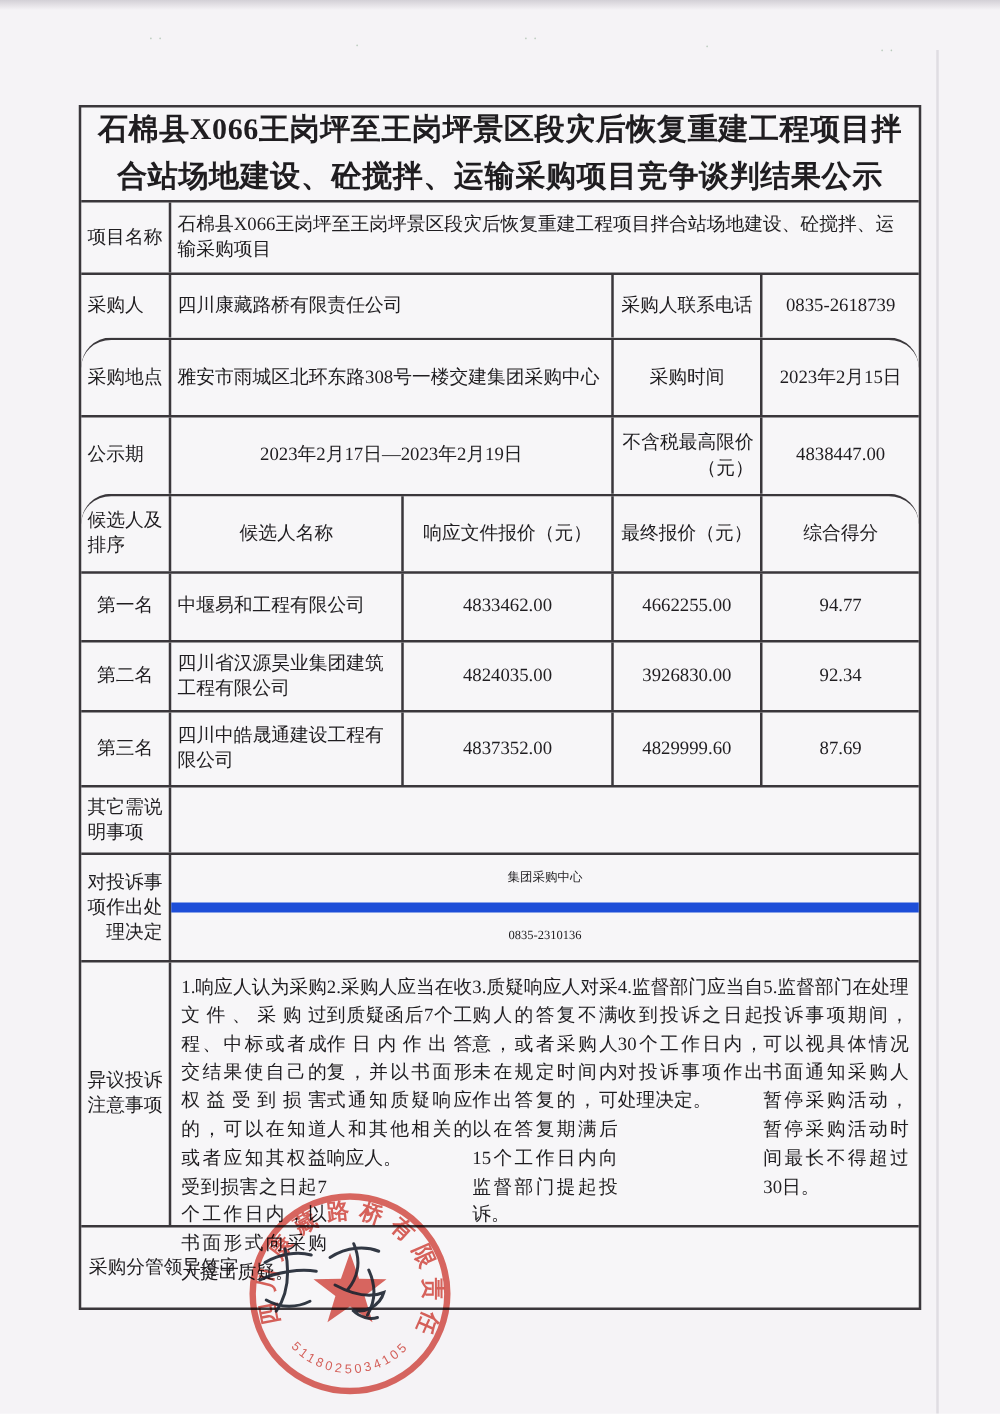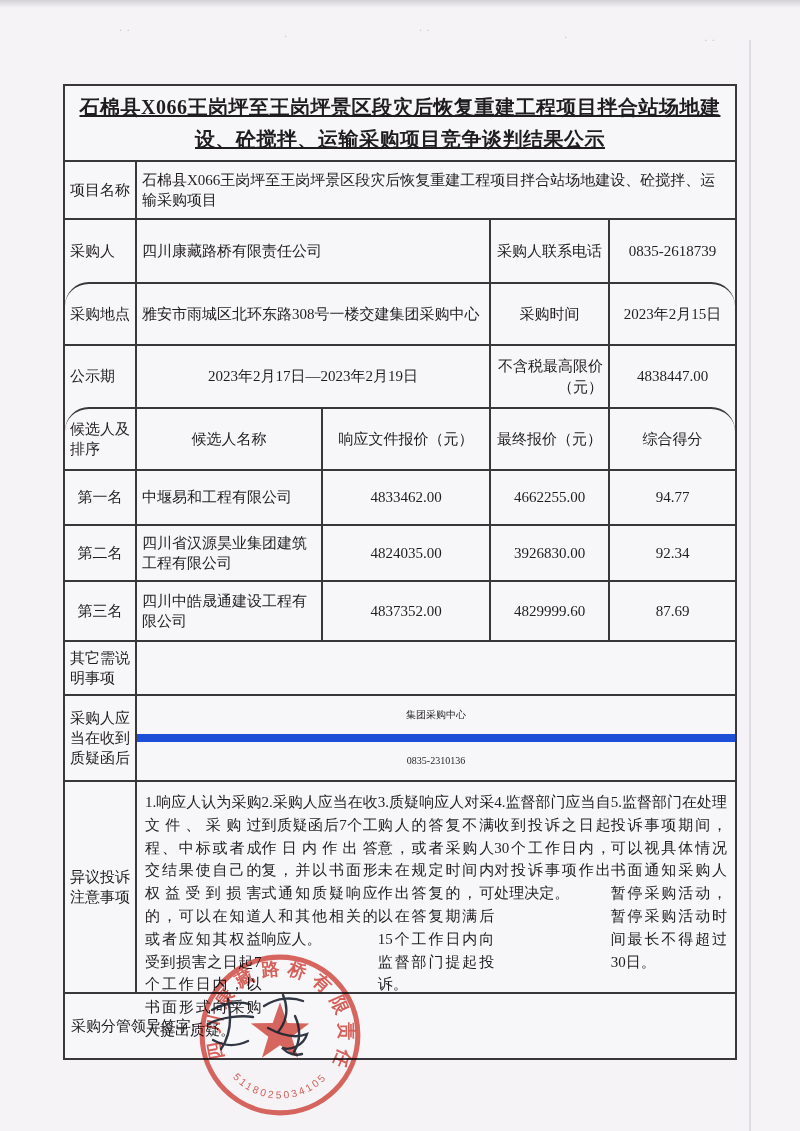--- a/index.html
+++ b/index.html
@@ -26,23 +26,23 @@
   .c + .c{border-left:2px solid #3a373b;}
   .w1{flex:0 0 70px;}
   .w2{flex:0 0 186px;}
   .w3{flex:0 0 168px;}
   .w4{flex:0 0 119px;}
   .w5{flex:1;}
   .w23{flex:0 0 354px;}
   .wrest{flex:1;}
   .ctr{justify-content:center;text-align:right;}
   .title-row{height:74px;align-items:center;justify-content:center;}
-  .title{width:100%;text-align:center;font-weight:bold;font-size:20px;
-    line-height:1.6;padding:0 10px;letter-spacing:.5px;text-decoration:underline;}
-  .h58{height:58px;} .h52{height:64px;} .h62{height:62px;border-radius:24px;} .h63{height:63px;}
+  .title{width:100%;text-align:center;font-weight:bold;font-size:24px;
+    line-height:1.6;padding:0 10px;letter-spacing:.5px;}
+  .h58{height:58px;} .h52{height:52px;} .h62{height:62px;border-radius:24px;} .h63{height:63px;}
   .h55{height:55px;} .h56{height:56px;} .h60{height:60px;} .h54{height:54px;}
   .h86{height:86px;} .h212{height:212px;} .h66{height:66px;}
   .sup-split{flex-direction:column;padding:0;align-items:stretch;}
   .sup-sub{flex:1;display:flex;align-items:center;justify-content:center;font-size:10px;}
   .sup-sub + .sup-sub{border-top:8px solid #1d4ed8;}
   .obj-body{align-items:flex-start;justify-content:flex-start;
     padding:9px 8px 4px 8px;font-size:15px;line-height:1.52;}
   .obj-body div{width:100%;text-align:justify;}
   .sign-cell{padding-left:6px;font-size:15px;}
 
@@ -123,21 +123,21 @@
     <div class="c w4 ctr">4829999.60</div>
     <div class="c w5 ctr">87.69</div>
   </div>
 
   <div class="row h54">
     <div class="c w1">其它需说明事项</div>
     <div class="c wrest"></div>
   </div>
 
   <div class="row h86">
-    <div class="c w1 ctr">采购人应当在收到质疑函后</div>
+    <div class="c w1 ctr">对投诉事项作出处理决定</div>
     <div class="c wrest sup-split">
       <div class="sup-sub">集团采购中心</div>
       <div class="sup-sub">0835-2310136</div>
     </div>
   </div>
 
   <div class="row h212">
     <div class="c w1">异议投诉注意事项</div>
     <div class="c wrest obj-body">
       <div>1.响应人认为采购文件、采购过程、中标或者成交结果使自己的权益受到损害的，可以在知道或者应知其权益受到损害之日起7个工作日内，以书面形式向采购人提出质疑。</div>

